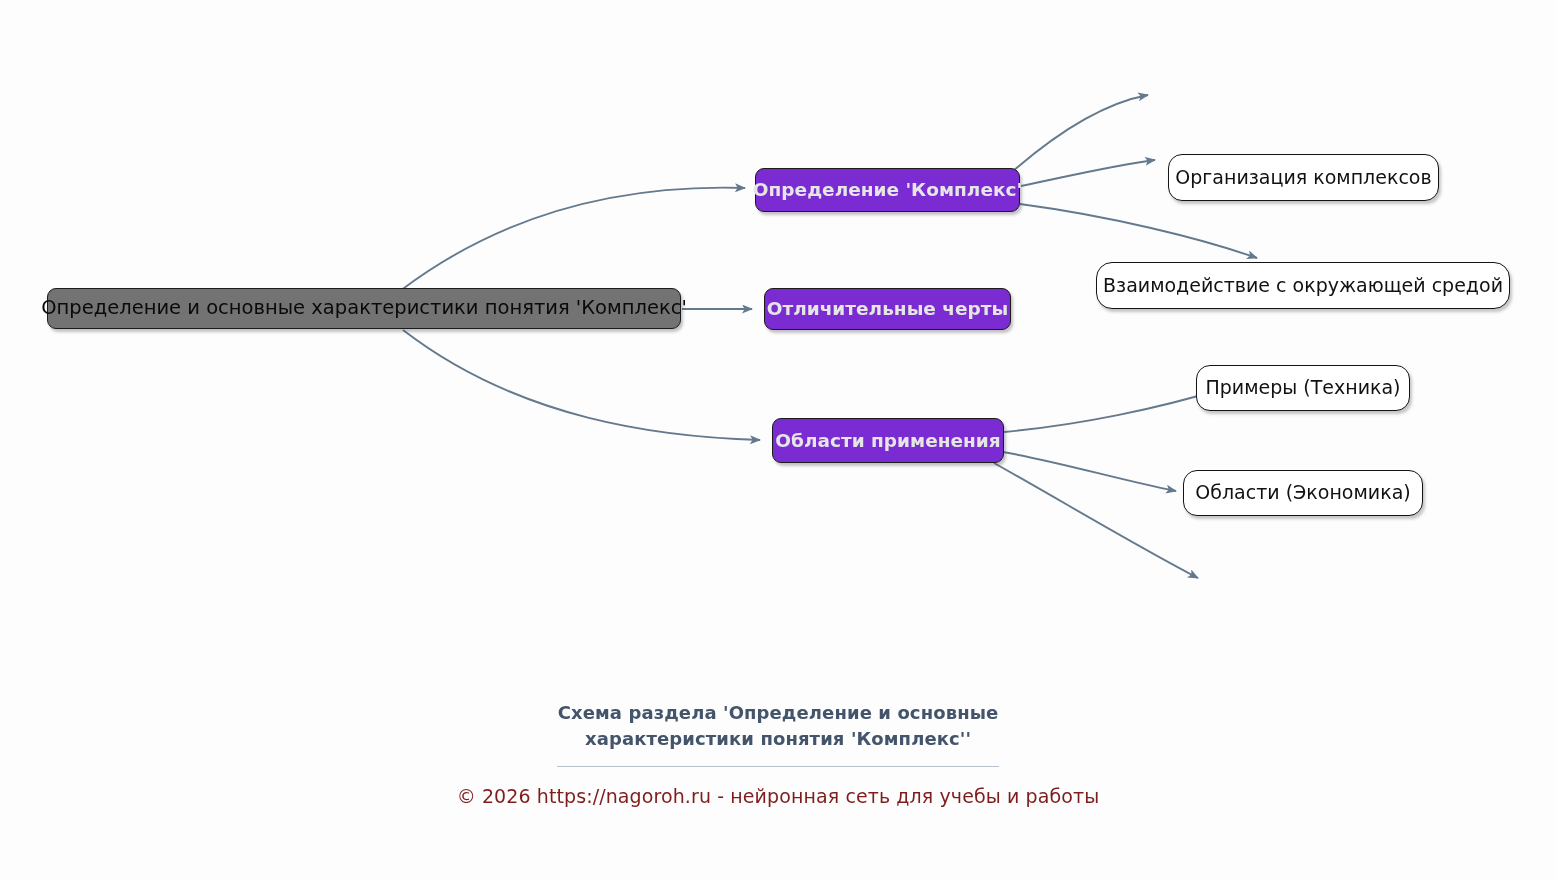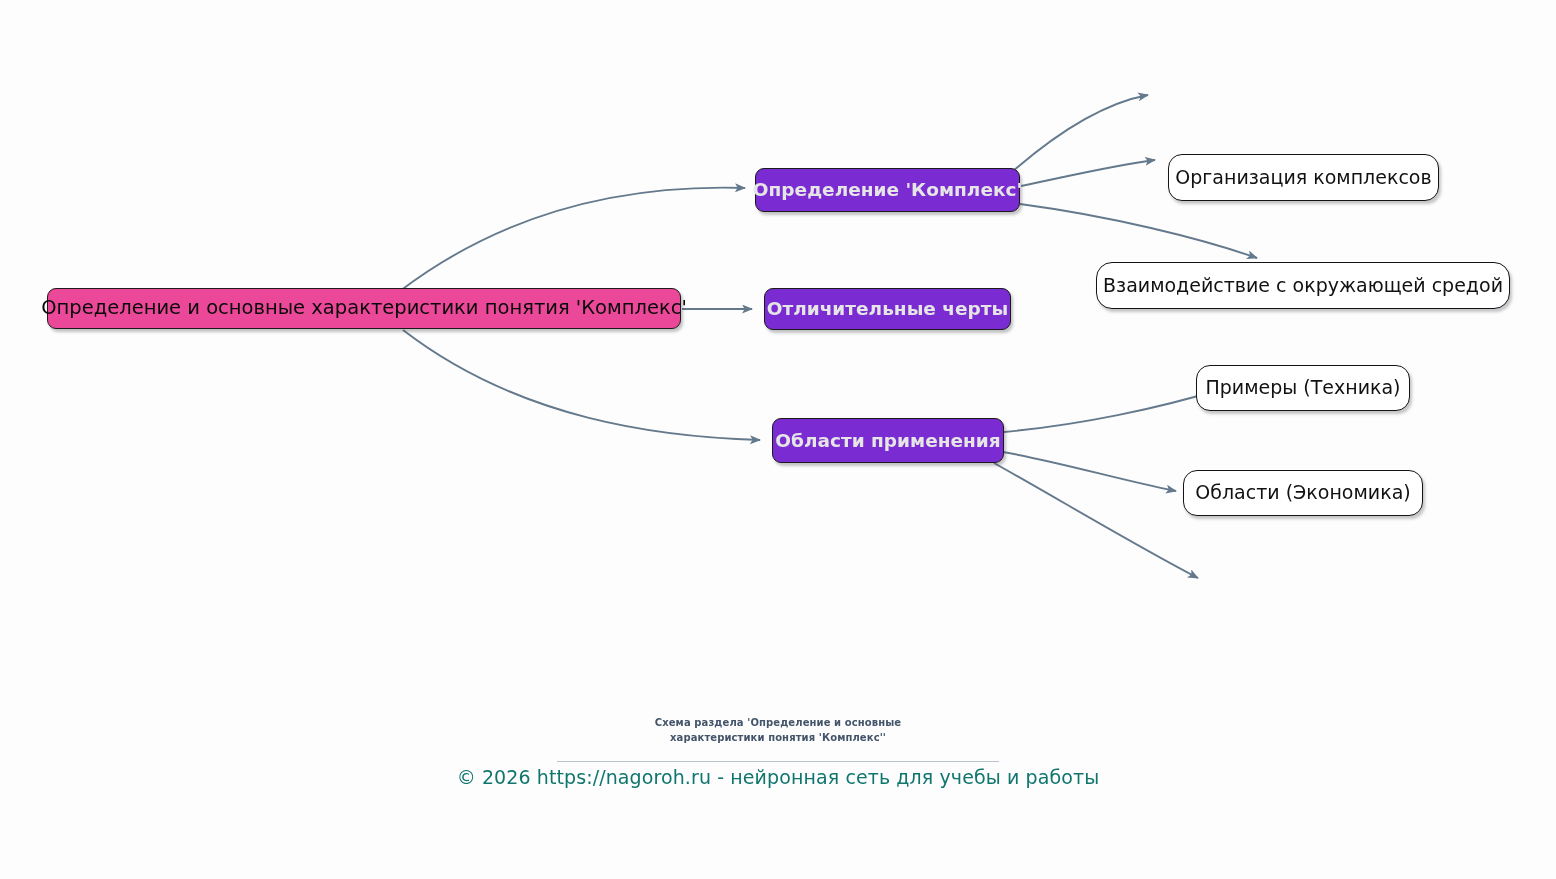--- a/index.html
+++ b/index.html
@@ -29,21 +29,21 @@
     box-sizing: border-box;
     display: flex;
     align-items: center;
     justify-content: center;
     text-align: center;
     white-space: nowrap;
     line-height: 1.15;
   }
 
   .node-root {
-    background: #ec4899;
+    background: #737373;
     border: 1.4px solid #1b1b1b;
     border-radius: 9px;
     color: #0a0a0a;
     font-size: 19.5px;
     box-shadow: 2px 3px 3px rgba(60,60,70,0.30);
   }
 
   .node-branch {
     background: #7a2cd2;
     border: 1.4px solid #1b1b1b;
@@ -65,40 +65,40 @@
 
   #footer {
     position: absolute;
     left: 0;
     top: 700px;
     width: 1556px;
     text-align: center;
   }
   #footer-title {
     font-family: "DejaVu Sans", "Liberation Sans", sans-serif;
-    font-size: 10px;
+    font-size: 18px;
     font-weight: 700;
     color: #44546a;
     line-height: 1.45;
     letter-spacing: 0.1px;
     white-space: pre-line;
-    margin: 16px auto;
+    margin: 0 auto;
     width: 520px;
   }
   #footer-rule {
     width: 442px;
     height: 0;
     border-top: 1px solid #b9c2cf;
     margin: 14px auto 0 auto;
   }
   #footer-copy {
-    margin-top: 4px;
+    margin-top: 18px;
     font-family: "DejaVu Sans", "Liberation Sans", sans-serif;
     font-size: 19px;
-    color: #0f766e;
+    color: #7f1d1d;
     letter-spacing: 0.1px;
   }
 </style>
 </head>
 <body>
 
 <div id="canvas">
 
   <svg id="edges" viewBox="0 0 1556 879" xmlns="http://www.w3.org/2000/svg">
     <defs>

